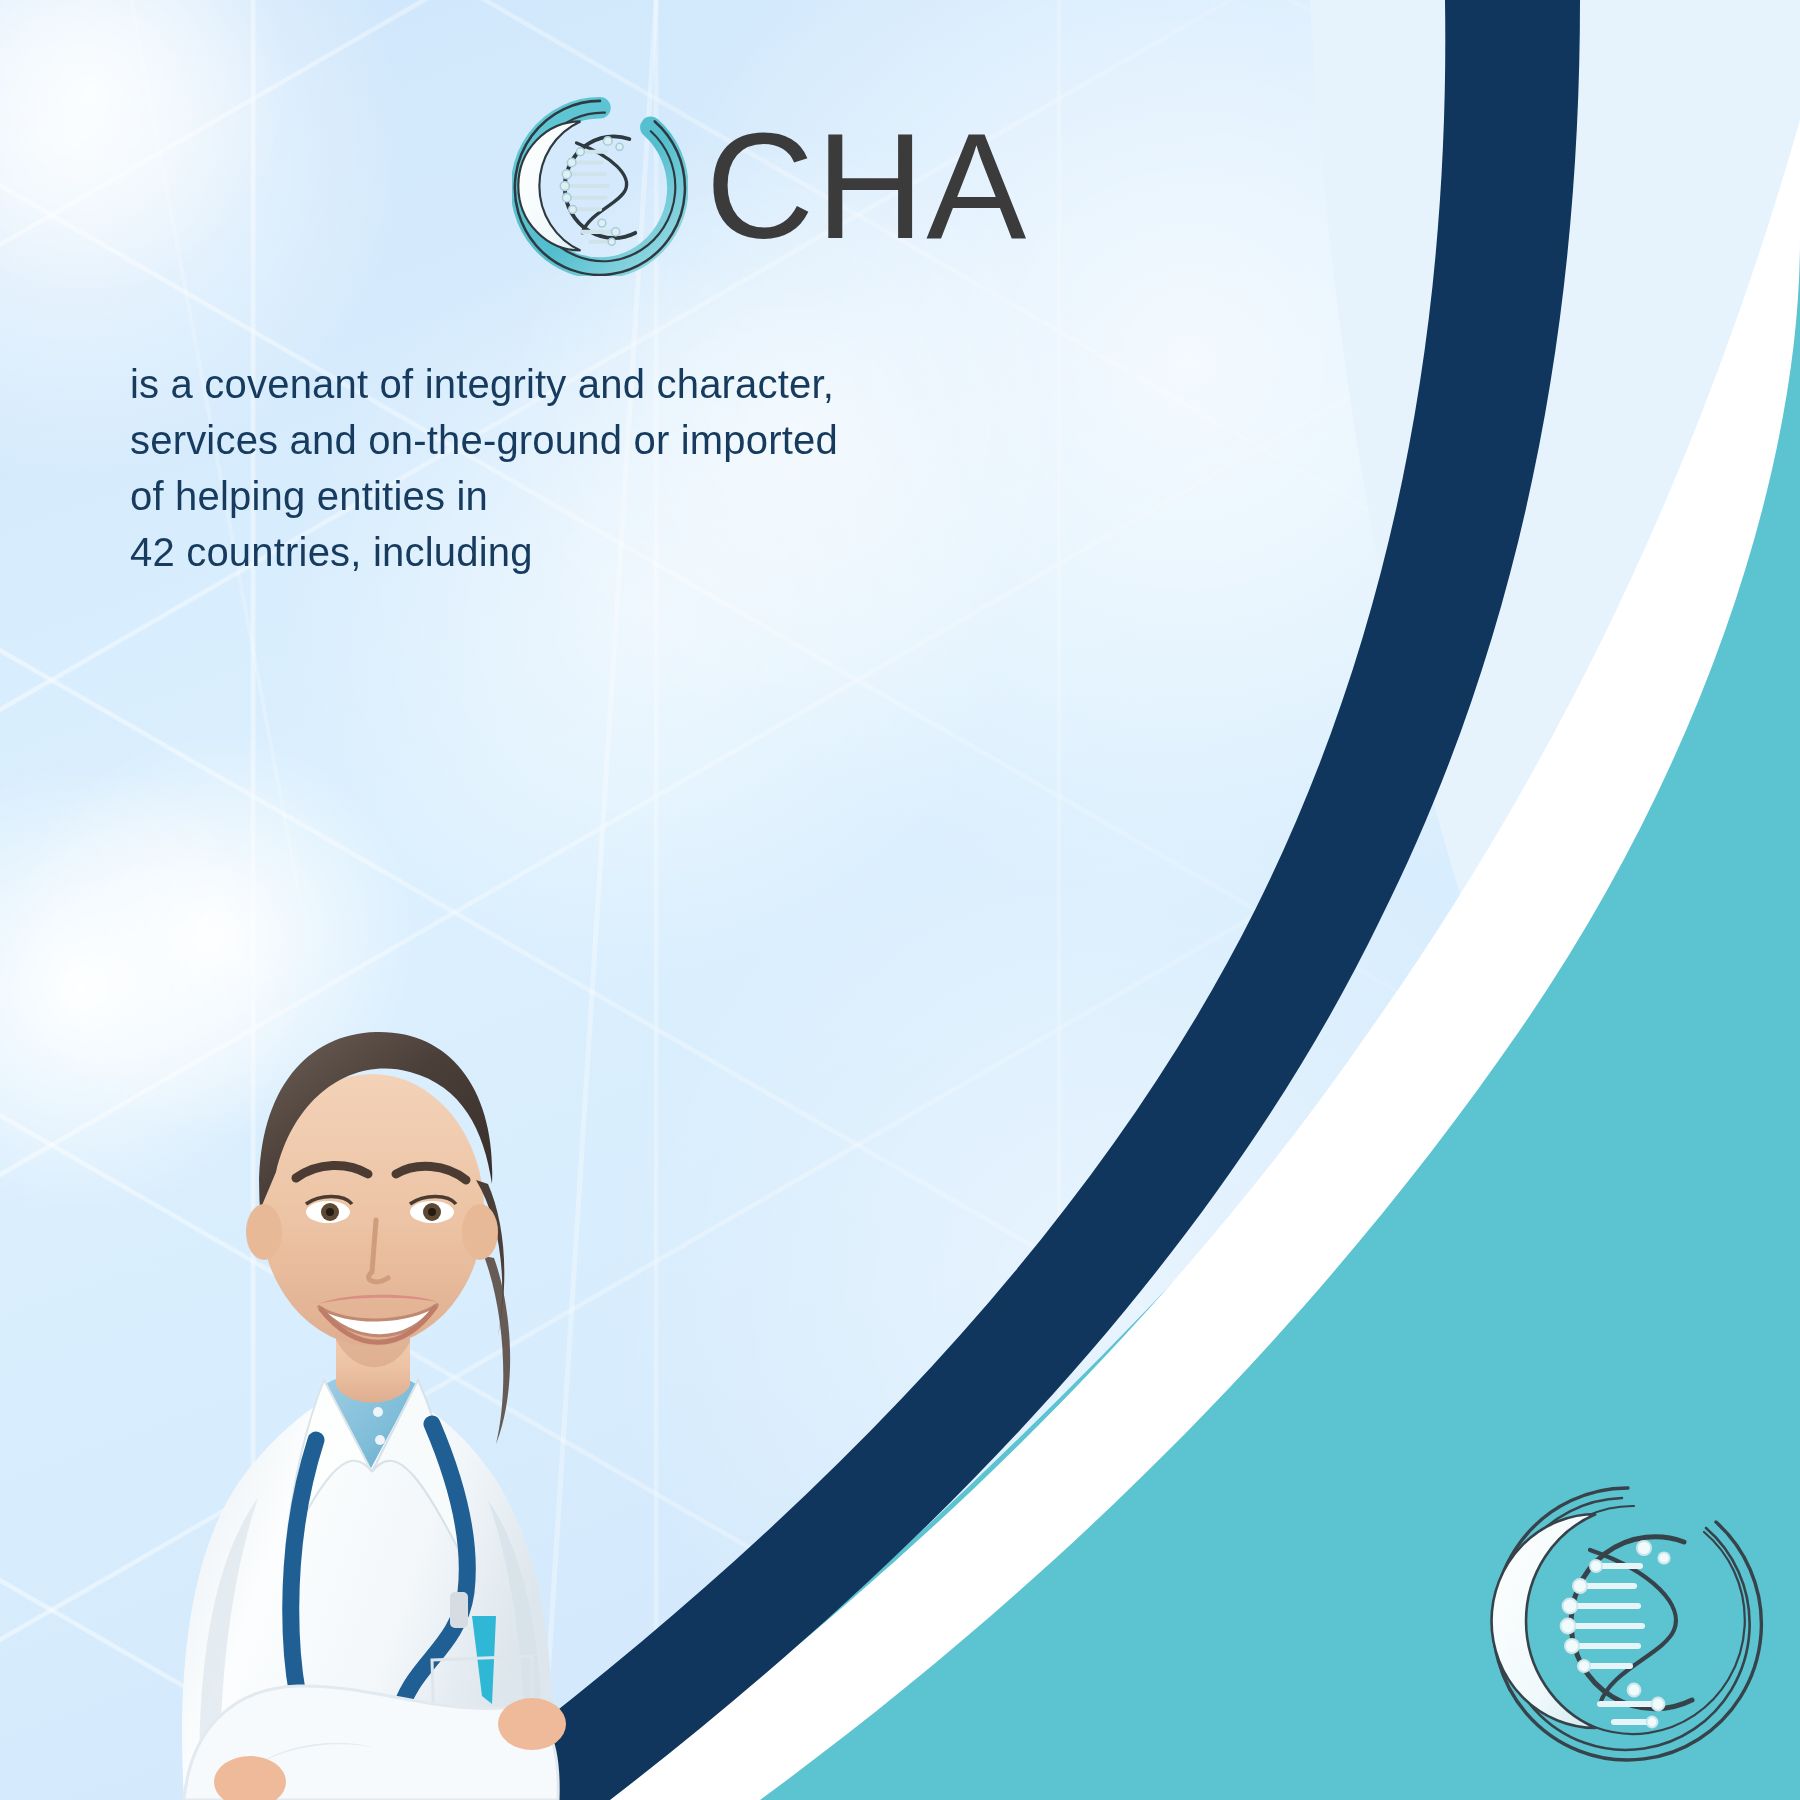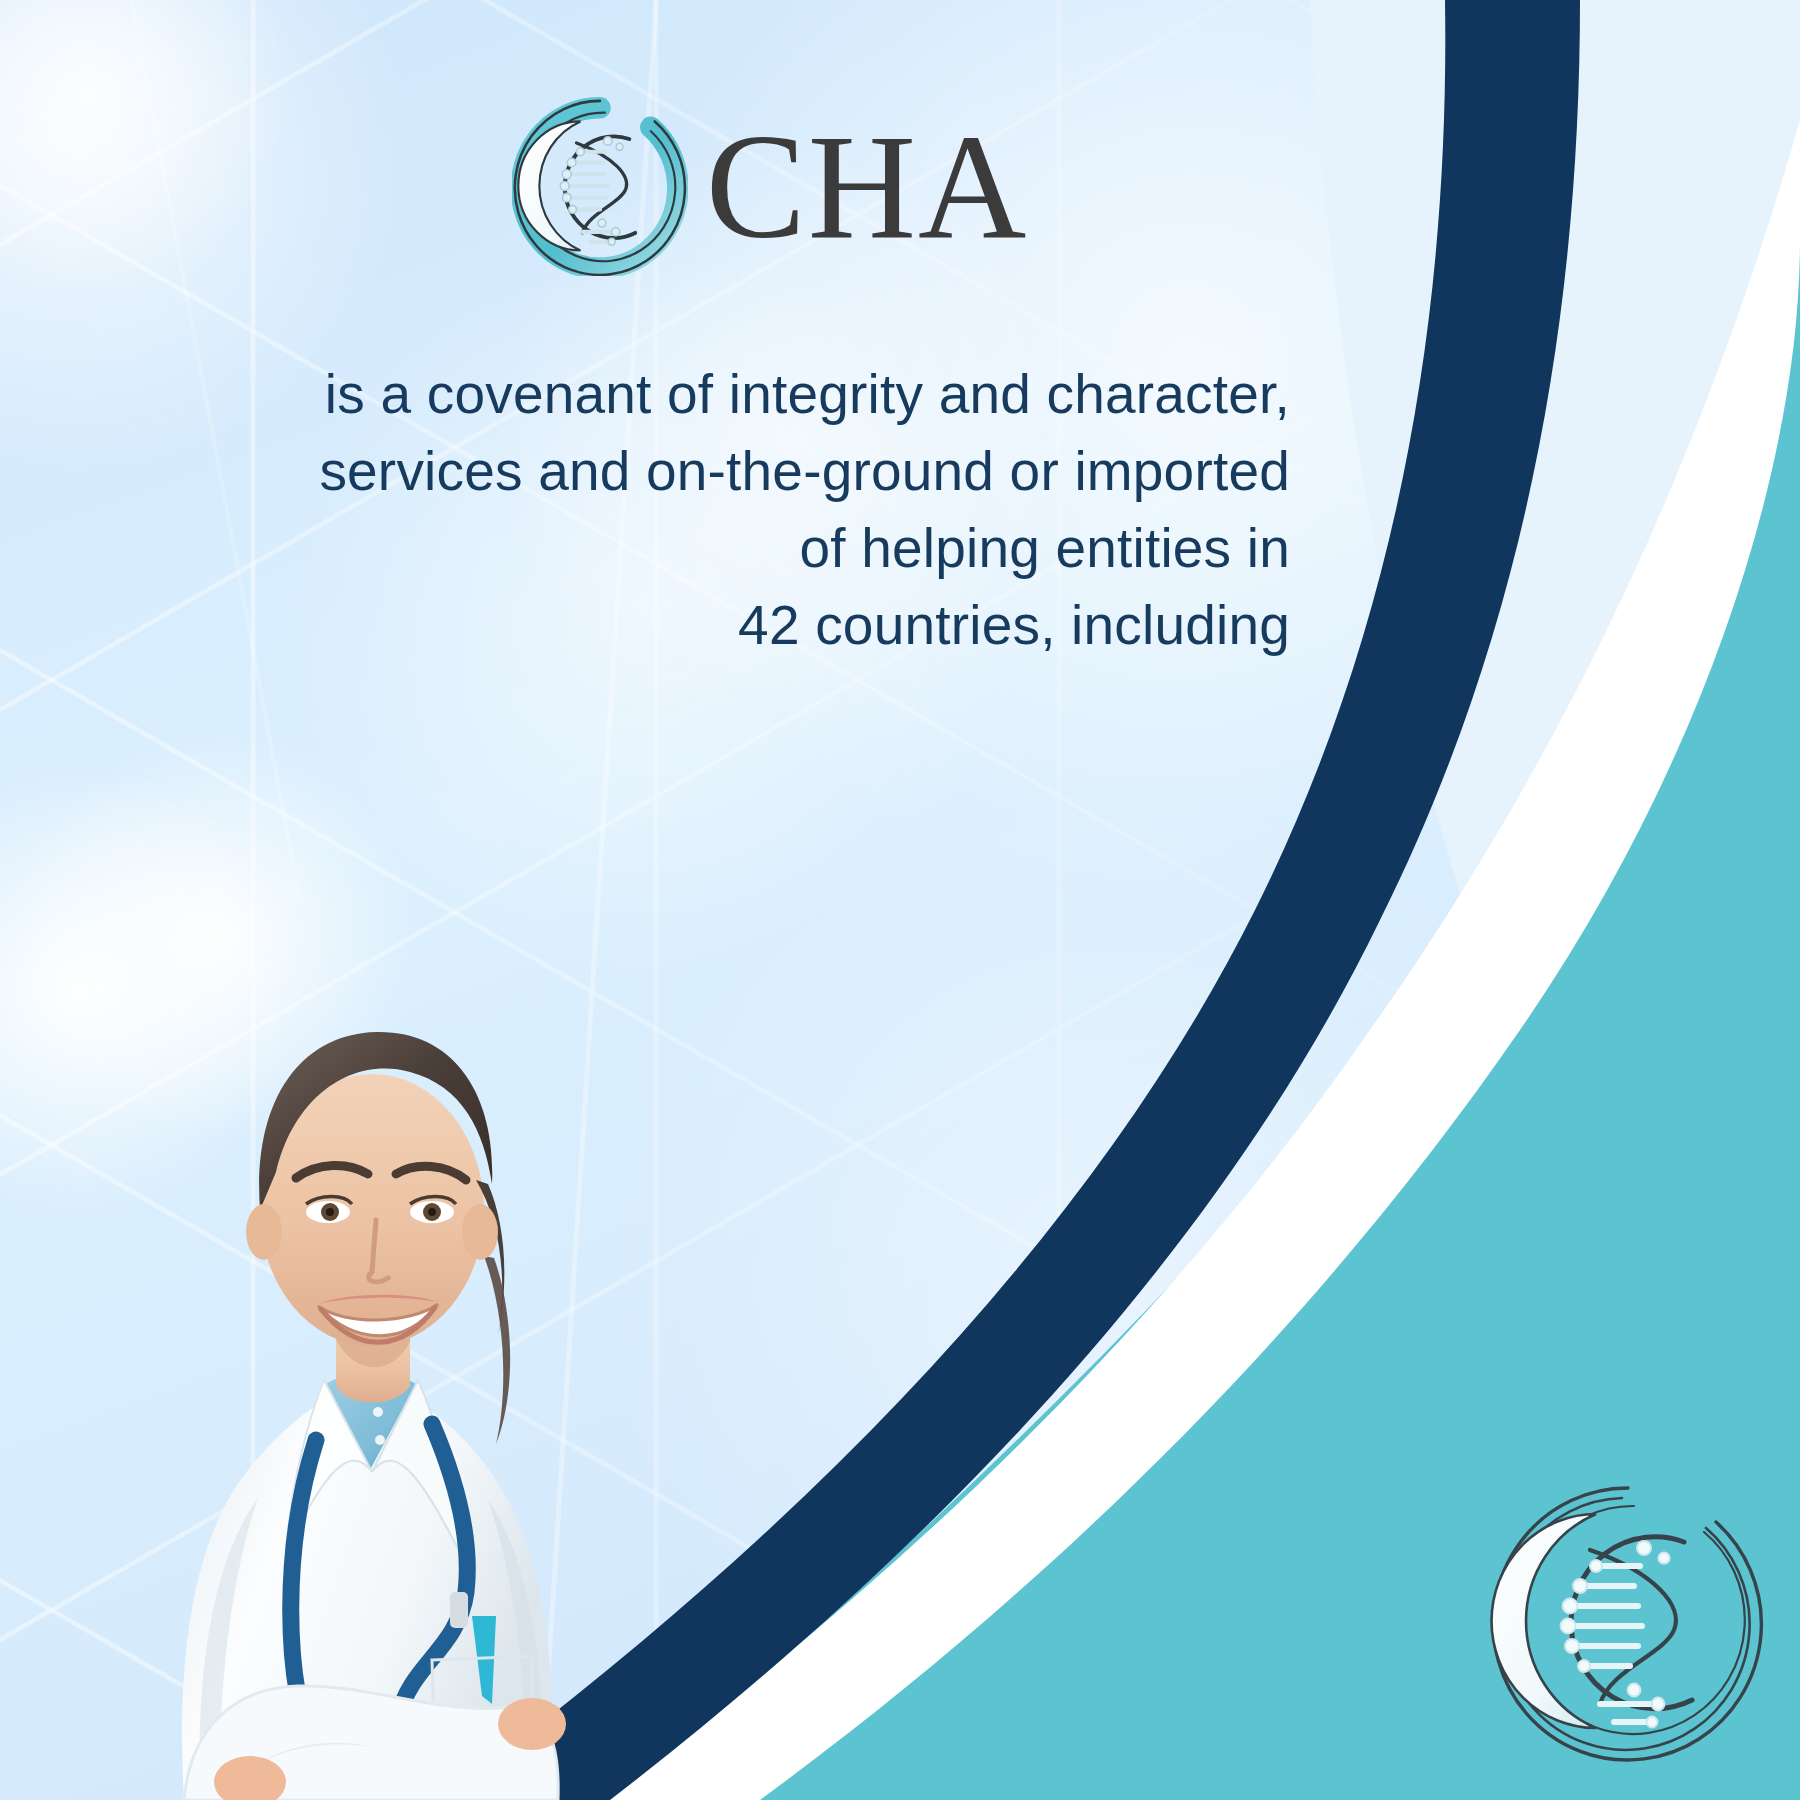--- a/index.html
+++ b/index.html
@@ -27,26 +27,26 @@
   
   .swoosh{position:absolute;inset:0;}
   .swoosh svg{display:block;width:100%;height:100%;}
 
   
   .brand{position:absolute;left:0;right:0;top:96px;display:flex;
          align-items:center;justify-content:center;gap:18px;
          transform:translateX(-130px);}
   .logo-mark{width:176px;height:180px;flex:0 0 auto;}
   .brand-word{font-size:150px;letter-spacing:2px;color:#3b3b3b;
-              font-weight:400;line-height:1;font-family:Liberation Serif, serif;}
+              font-weight:400;line-height:1;font-family:Liberation Sans, sans-serif;}
 
   
   .copy{position:absolute;left:130px;top:356px;width:1160px;
-        text-align:right;color:#173B5E;
-        font-size:55px;line-height:1.40;font-weight:400;letter-spacing:.2px;}
+        text-align:left;color:#173B5E;
+        font-size:40px;line-height:1.40;font-weight:400;letter-spacing:.2px;}
   .copy .ln{display:block;white-space:nowrap;}
 
   
   .doctor{position:absolute;left:80px;bottom:0;width:580px;height:1020px;}
   .doctor svg{display:block;width:100%;height:100%;}
 
   
   .watermark{position:absolute;left:1478px;top:1470px;width:300px;height:300px;}
   .watermark svg{display:block;width:100%;height:100%;}
 </style>

